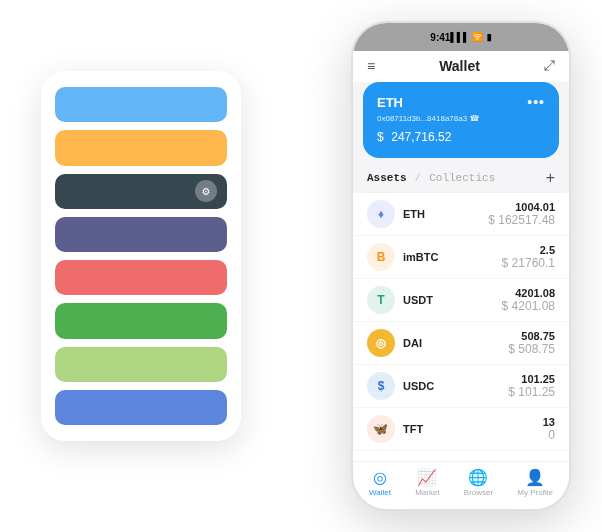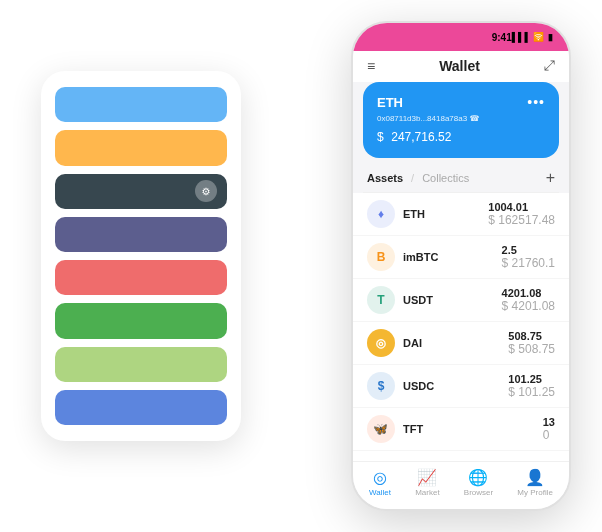--- a/index.html
+++ b/index.html
@@ -73,25 +73,25 @@
       border-radius: 36px;
       border: 2px solid #e0e0e0;
       box-shadow: 0 12px 48px rgba(0,0,0,0.18);
       overflow: hidden;
       z-index: 2;
       display: flex;
       flex-direction: column;
     }
 
     .phone-status-bar {
-      background: #ec4899;
+      background: #a3a3a3;
       height: 28px;
       display: flex;
       align-items: center;
-      justify-content: flex-end;
+      justify-content: center;
       padding: 0 16px;
       font-size: 10px;
       font-weight: 600;
       color: #000;
       flex-shrink: 0;
     }
 
     .status-icons {
       display: flex;
       align-items: center;
@@ -168,20 +168,21 @@
       align-items: center;
       justify-content: space-between;
       padding: 4px 14px 6px;
       flex-shrink: 0;
     }
 
     .assets-tabs {
       display: flex;
       gap: 8px;
       font-size: 11px;
+      font-family: Liberation Mono, monospace;
     }
 
     .assets-tab-active {
       color: #222;
       font-weight: 600;
     }
 
     .assets-tab-inactive {
       color: #aaa;
     }
@@ -227,20 +228,21 @@
     }
 
     .asset-name {
       flex: 1;
       font-size: 11px;
       font-weight: 600;
       color: #222;
     }
 
     .asset-values {
+      text-align: right;
     }
 
     .asset-amount {
       font-size: 11px;
       font-weight: 600;
       color: #222;
     }
 
     .asset-usd {
       font-size: 12px;

